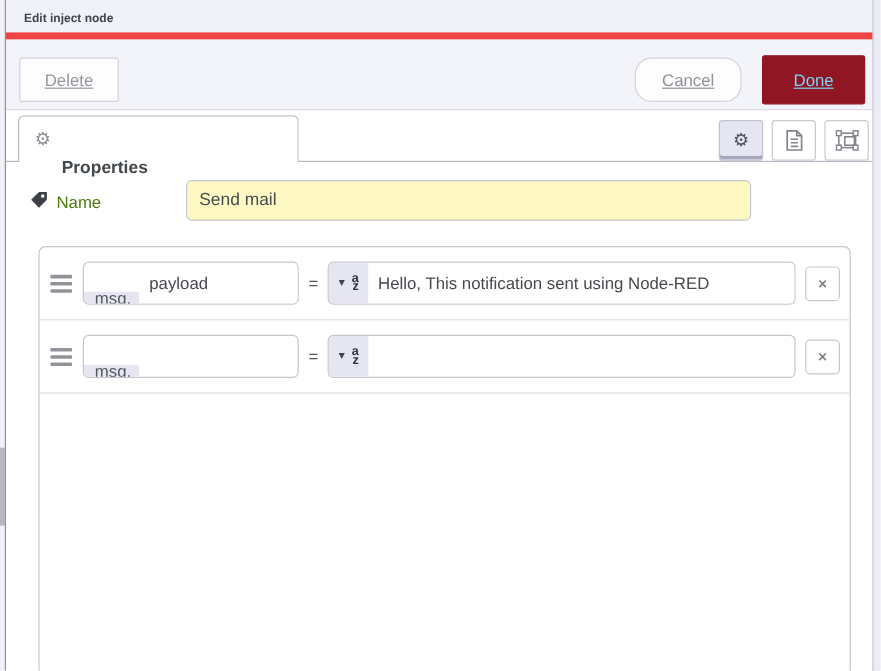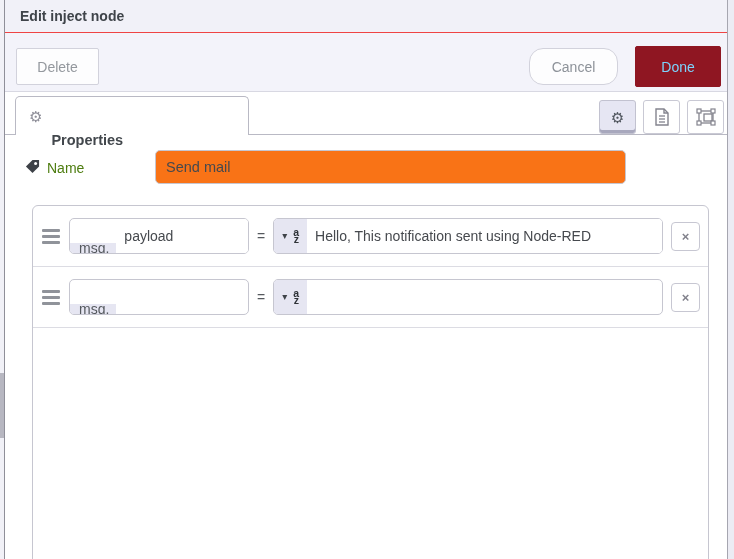--- a/index.html
+++ b/index.html
@@ -8,44 +8,44 @@
 
   
   .left-track { position:absolute; left:0; top:0; width:4px; height:559px; background:#f1f1f7; z-index:5; }
   .left-thumb { position:absolute; left:0; top:373px; width:4px; height:65px; background:#b7b7c1; }
   .left-edge  { position:absolute; left:4px; top:0; width:1px; height:559px; background:#8f8f99; z-index:5; }
   .right-strip{ position:absolute; right:0; top:0; width:6px; height:559px; background:#ececf4; z-index:5; }
 
   .dialog { position:absolute; left:5px; top:0; width:723px; height:559px; background:#fff; border-right:1px solid #a6a6b0; }
 
   
-  .hdr { height:33px; background:#f1f1f8; border-bottom:1px solid #ef4444; line-height:32px; padding-left:15px; font-weight:bold; font-size:14px; color:#3f444a; }
+  .hdr { height:33px; background:#f1f1f8; border-bottom:6px solid #ef4444; line-height:32px; padding-left:15px; font-weight:bold; font-size:10px; color:#3f444a; }
 
   
   .tbar { position:relative; height:59px; background:#f3f3fa; border-bottom:1px solid #d8d8e2; }
-  .btn { display:inline-flex; align-items:center; justify-content:center; border:1px solid #d2d2dc; border-radius:2px; background:#fdfdfe; color:#94989e; font-size:14px; cursor:pointer; font-family:"Liberation Sans",sans-serif; }
+  .btn { display:inline-flex; align-items:center; justify-content:center; border:1px solid #d2d2dc; border-radius:2px; background:#fdfdfe; color:#94989e; font-size:14px; cursor:pointer; font-family:"Liberation Sans",sans-serif;text-decoration:underline; }
   .btn-delete { position:absolute; left:11px; top:15px; width:83px; height:37px; }
   .btn-cancel { position:absolute; right:109px; top:15px; width:89px; height:37px; color:#8d9299;border-radius:14px; }
   .btn-done { position:absolute; right:6px; top:13px; width:86px; height:41px; background:#8f1622; border:1px solid #8f1622; color:#7dd3fc; }
 
   
   .tabbar { position:relative; height:43px; background:#fff; border-bottom:1px solid #b9b9c4; }
   .tab-active { position:absolute; left:10px; top:4px; bottom:-1px; width:234px; background:#fff; border:1px solid #b9b9c4; border-bottom:none; border-radius:5px 5px 0 0; display:flex; align-items:center; gap:9px; padding-left:13px; z-index:2; cursor:pointer; }
   .tab-active .tab-label { font-weight:bold; font-size:14.5px; color:#42474c;margin-top:48px; }
   .gear-glyph { font-size:15px; color:#8f8f99; line-height:1; }
   .tab-btns { position:absolute; right:3px; top:8px; display:flex; gap:7px; }
   .icon-btn { width:37px; height:34px; display:flex; align-items:center; justify-content:center; background:#fff; border:1px solid #c9c9d4; border-radius:3px; color:#84848e; cursor:pointer; }
   .icon-btn.selected { background:#e6e6f3; border-color:#c2c2d0; box-shadow:inset 0 -3px 0 #a8a8bd; }
   .icon-btn.selected .gear-glyph { color:#4e545c; }
   .icon-btn svg { display:block; }
 
   
   .content { position:relative; height:422px; background:#fff; }
   .name-row { position:absolute; left:20px; top:24px; display:flex; align-items:center; gap:7px; color:#4d7c0f;text-align:center; }
-  .name-input { position:absolute; left:150px; top:15px; width:471px; height:34px; border:1px solid #c6c6d0; border-radius:5px; padding:0 10px; font-size:14.5px; color:#46494e; font-family:"Liberation Sans",sans-serif; outline:none; background:#f97316; }
+  .name-input { position:absolute; left:150px; top:15px; width:471px; height:34px; border:1px solid #c6c6d0; border-radius:5px; padding:0 10px; font-size:14.5px; color:#46494e; font-family:"Liberation Sans",sans-serif; outline:none; background:#fef9c3; }
 
   .rules-list { position:absolute; left:27px; top:70px; width:677px; height:400px; border:1px solid #c6c6d0; border-radius:6px; background:#fff; overflow:hidden; }
   .rule-row { height:61px; display:flex; align-items:center; padding:0 8px 0 9px; border-bottom:1px solid #dcdce3; }
   .drag-handle { width:18px; margin-right:9px; cursor:grab; }
   .drag-handle .bar { height:3px; background:#90939a; border-radius:1px; margin:3px 0; }
 
   .typed-field { display:flex; align-items:stretch; height:36px; border:1px solid #c6c6d0; border-radius:5px; overflow:hidden; background:#fff; }
   .tf-prop { width:180px; }
   .tf-val { width:390px; }
   .tf-prefix { background:#e6e6f2; color:#55595e; display:flex; align-items:center; padding:0 7px 0 9px; font-size:14px;margin-top:24px; }

